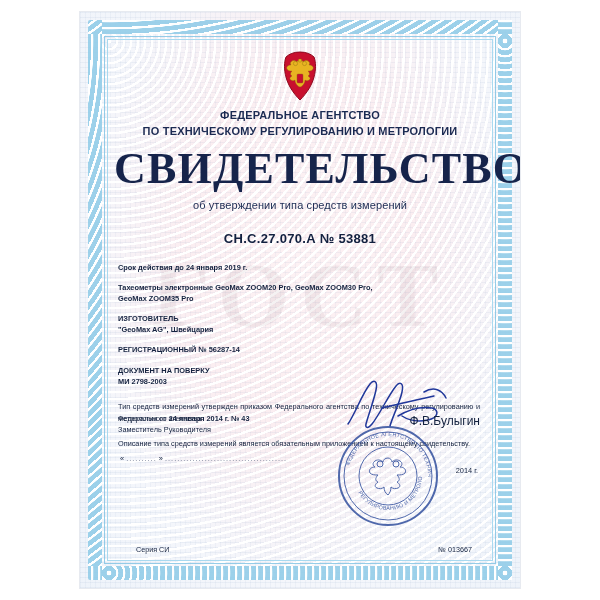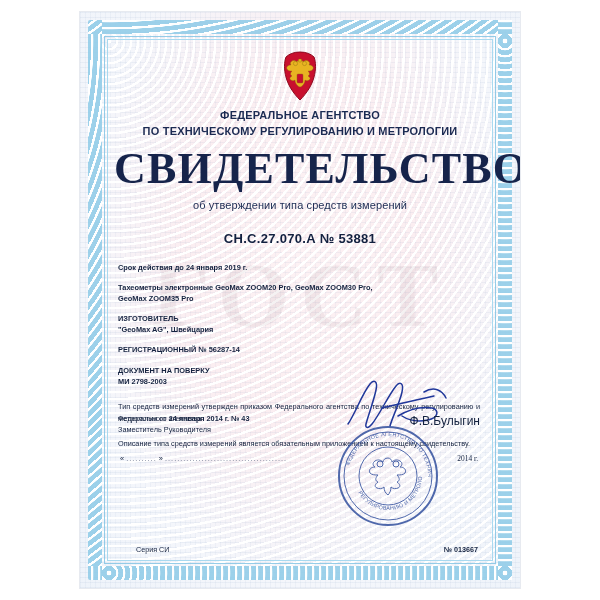--- a/index.html
+++ b/index.html
@@ -177,22 +177,21 @@
     left: 2px;
     right: 2px;
     top: 40px;
     font-size: 7.4px;
     color: #14223f;
   }
   .dots { letter-spacing: 1px; color:#5a6680; }
   .date-right {
     position: absolute;
     right: 2px;
-    top: 0;
-    font-family: Liberation Serif, serif;
+    top: 12px;
   }
   
   .signature {
     position: absolute;
     left: 228px;
     top: 330px;
     width: 110px;
     height: 70px;
     pointer-events: none;
   }
@@ -210,23 +209,23 @@
   .footer {
     position: absolute;
     left: 4px;
     right: 4px;
     bottom: 4px;
     font-size: 7.2px;
     color: #14223f;
   }
   .footer-right {
     position: absolute;
-    right: 4px;
+    right: 10px;
     bottom: 0;
-    font-weight: 700;
+    font-weight: 400;
   }
   .footer-left { position: absolute; left: 18px; bottom: 0; }
 </style>
 </head>
 <body>
 
 <div id="page">
 
   <div class="sheet">
 

